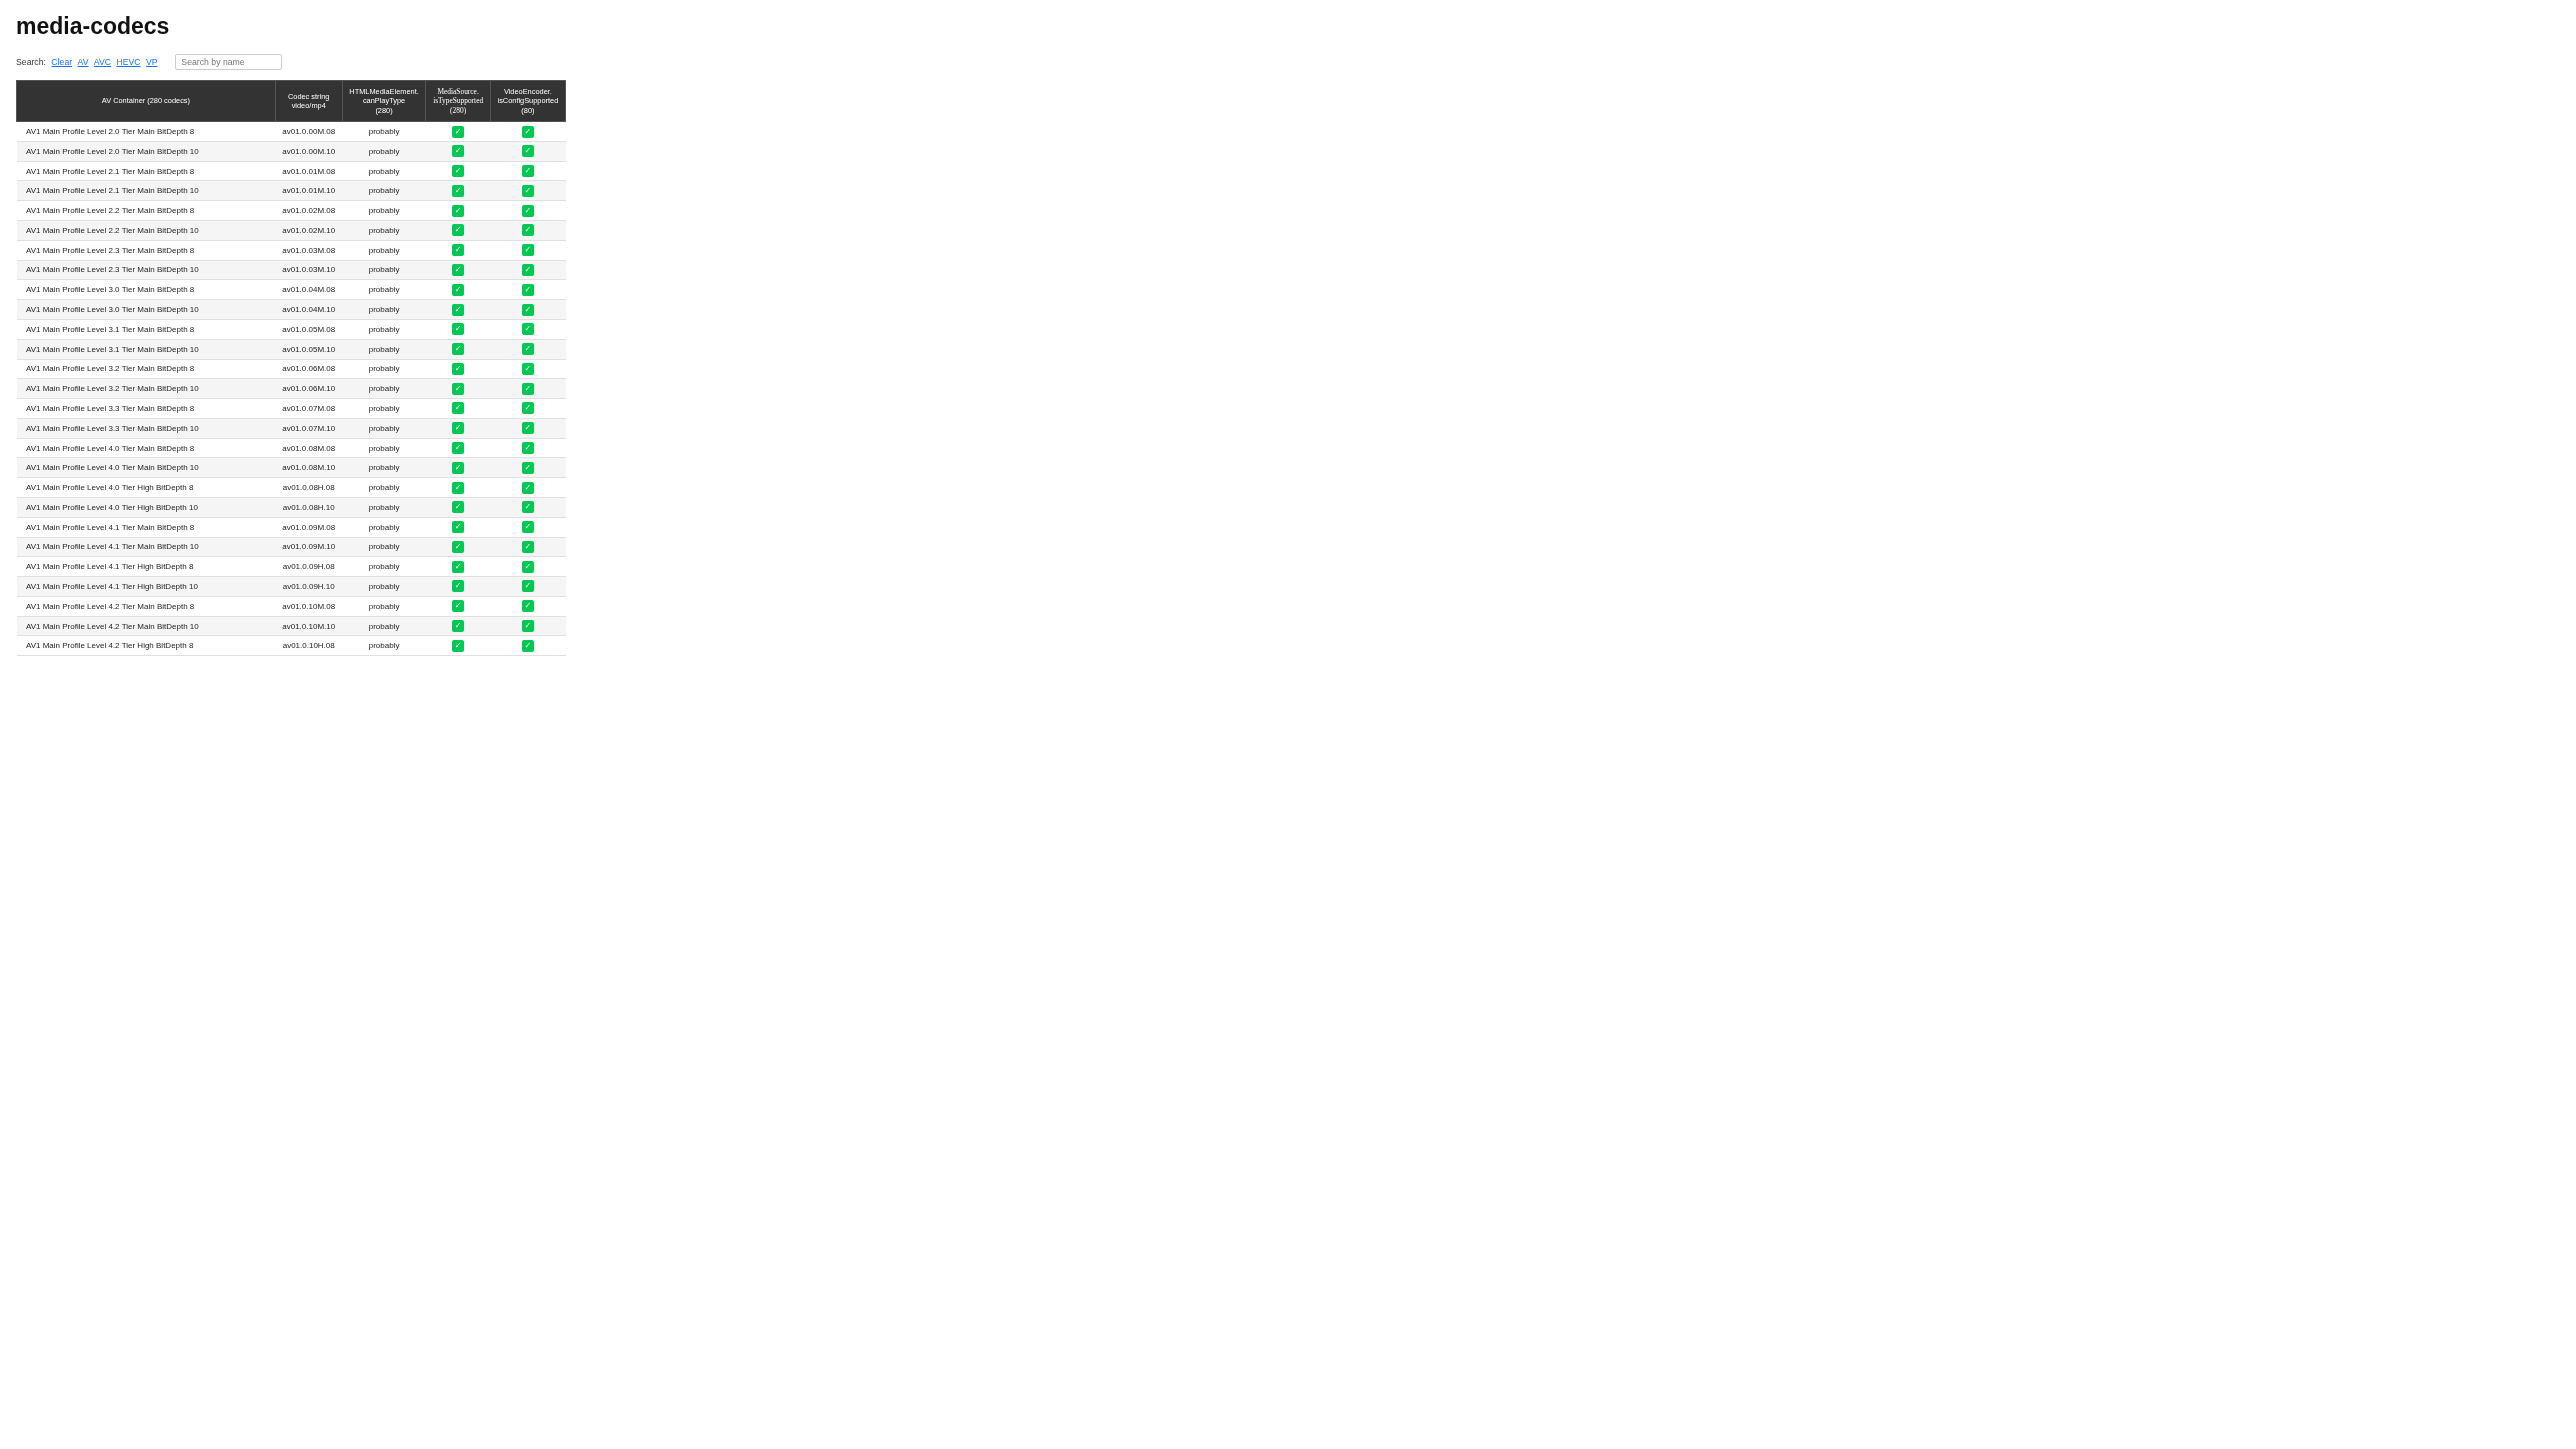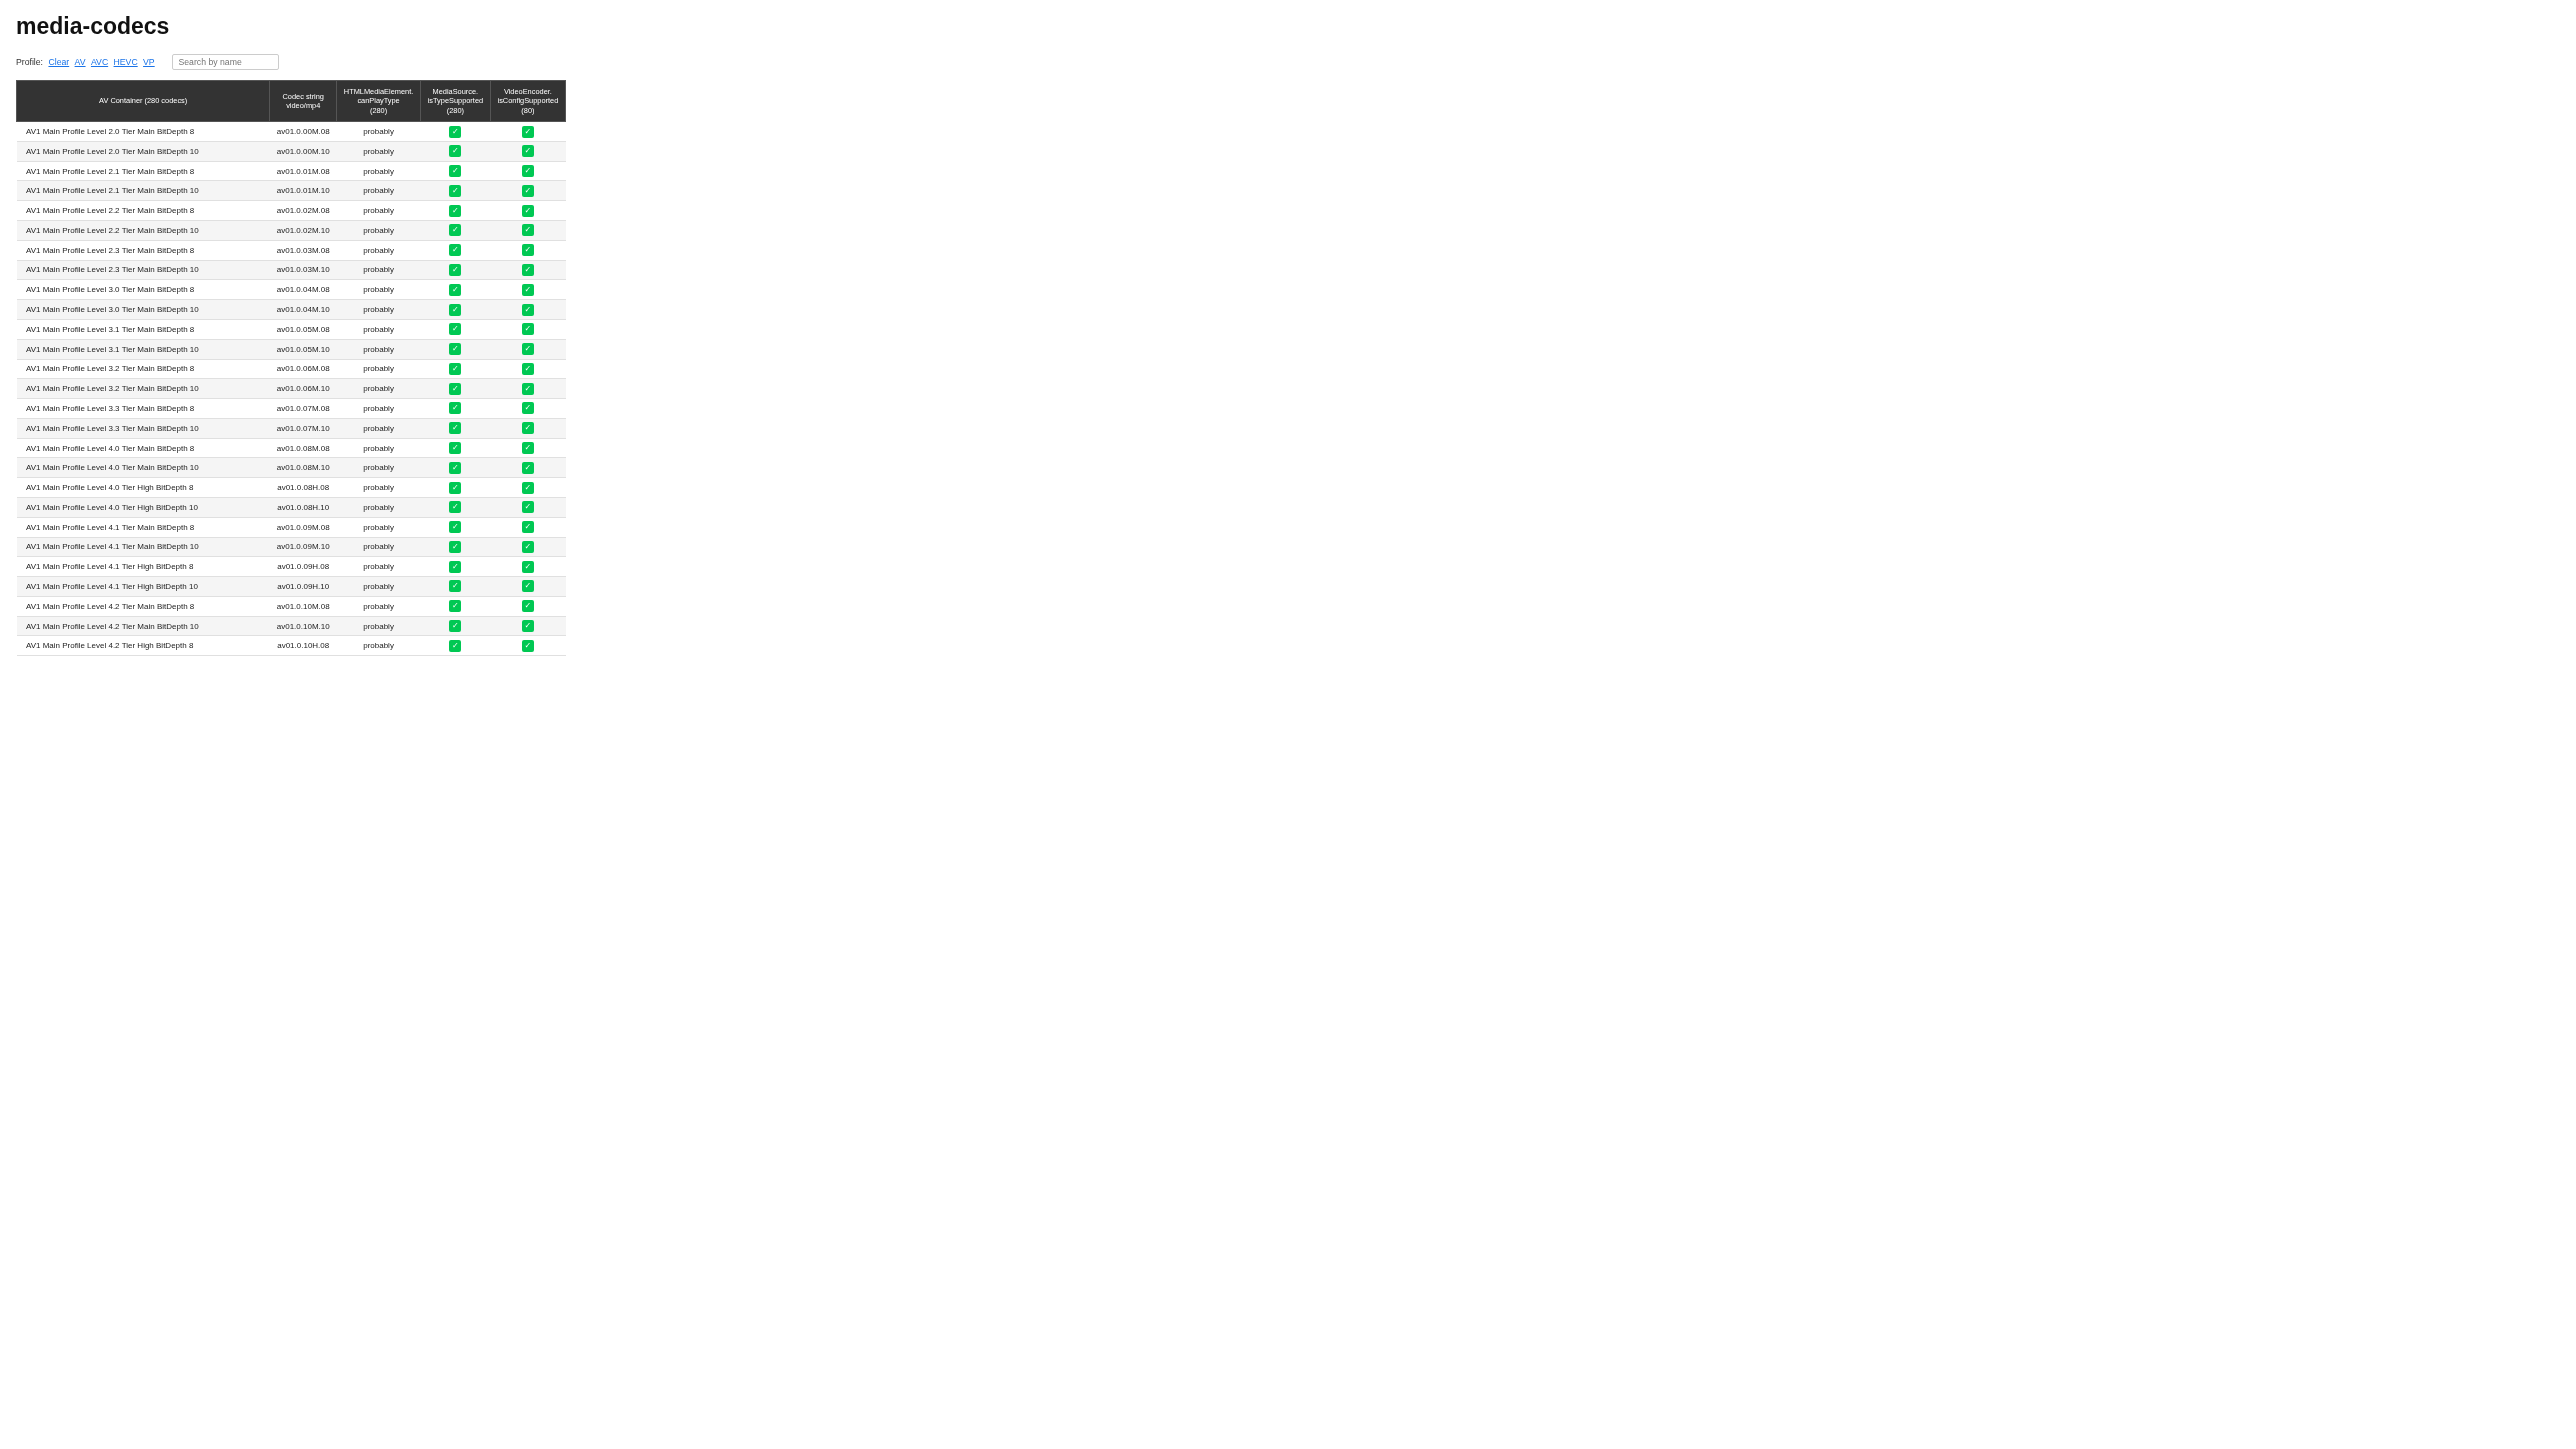--- a/index.html
+++ b/index.html
@@ -57,21 +57,21 @@
       font-size: 7.4px;
       line-height: 1.3;
       border: 0.7px solid #555;
     }
     thead th:first-child {
       text-align: center;
       width: 309px;
     }
     thead th:nth-child(2) { width: 67px; }
     thead th:nth-child(3) { width: 60px; margin-top: 36px; }
-    thead th:nth-child(4) { width: 60px; }
+    thead th:nth-child(4) { width: 60px; font-family: Liberation Serif, serif; }
     thead th:nth-child(5) { width: 54px; }
     tbody tr:nth-child(odd) { background: #fff; }
     tbody tr:nth-child(even) { background: #f5f5f5; }
     tbody td {
       padding: 3.4px 6.7px;
       border-bottom: 0.7px solid #e0e0e0;
       font-size: 8px;
     }
     tbody td:first-child { padding-left: 9.4px; }
     tbody td:nth-child(2) { text-align: center; }
@@ -89,21 +89,21 @@
       line-height: 12px;
       font-size: 8px;
     }
   </style>
 </head>
 <body>
 
 <h1>media-codecs</h1>
 
 <div class="filter-bar">
-  <span class="filter-label">Profile:</span>
+  <span class="filter-label">Search:</span>
   <a class="filter-link">Clear</a>
   <a class="filter-link">AV</a>
   <a class="filter-link">AVC</a>
   <a class="filter-link">HEVC</a>
   <a class="filter-link">VP</a>
   <input class="search-input" type="text" placeholder="Search by name" style="">
 </div>
 
 <table>
   <thead>

